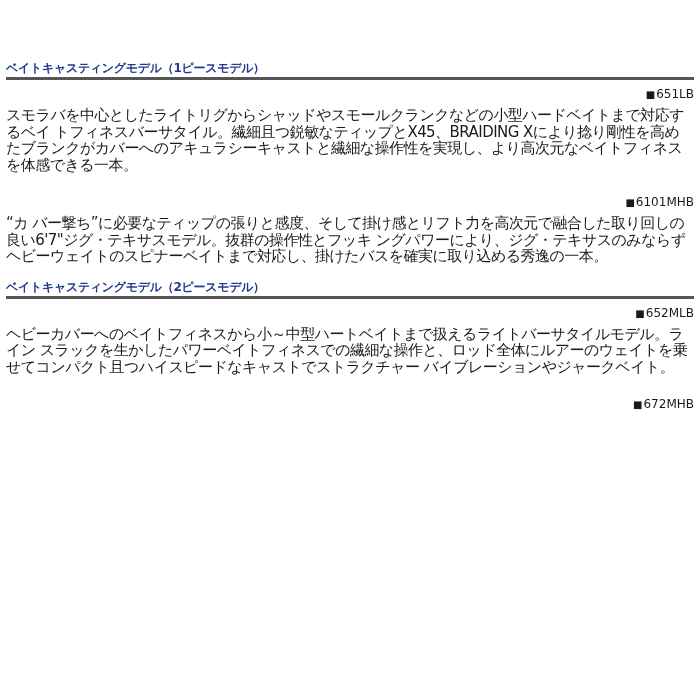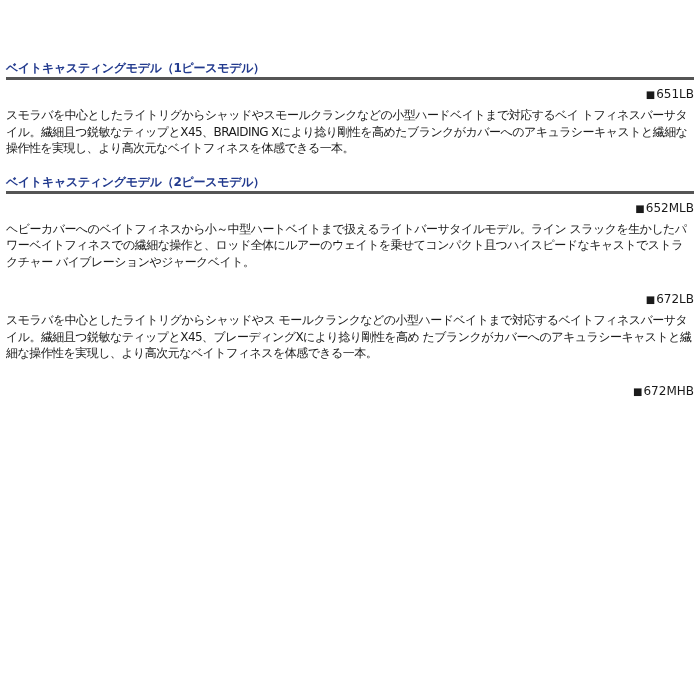--- a/index.html
+++ b/index.html
@@ -39,21 +39,21 @@
       font-size: 12px;
       line-height: 24px;
       white-space: nowrap;
       text-align: right;
     }
     .model-name .bullet {
       font-size: 10px;
       margin-right: 1px;
     }
     .model-desc {
-      font-size: 12px;
+      font-size: 15px;
       line-height: 16.5px;
       letter-spacing: -0.55px;
       word-break: break-all;
     }
     .model.last-in-section {
       margin-bottom: 14px;
     }
   </style>
 </head>
 <body>
@@ -63,35 +63,35 @@
   <div class="section">
     <div class="section-header">ベイトキャスティングモデル（1ピースモデル）</div>
 
     <div class="model">
       <div class="model-name"><span class="bullet">■</span><span>651LB</span></div>
       <div class="model-desc">スモラバを中心としたライトリグからシャッドやスモールクランクなどの小型ハードベイトまで対応するベイ トフィネスバーサタイル。繊細且つ鋭敏なティップとX45、BRAIDING Xにより捻り剛性を高めたブランクがカバーへのアキュラシーキャストと繊細な操作性を実現し、より高次元なベイトフィネスを体感できる一本。</div>
     </div>
 
 
 
+    <div class="model last-in-section">
+      <div class="model-name"><span class="bullet">■</span><span>6101MHB</span></div>
+      <div class="model-desc">“カ バー撃ち”に必要なティップの張りと感度、そして掛け感とリフト力を高次元で融合した取り回しの良い6'7"ジグ・テキサスモデル。抜群の操作性とフッキ ングパワーにより、ジグ・テキサスのみならずヘビーウェイトのスピナーベイトまで対応し、掛けたバスを確実に取り込める秀逸の一本。</div>
+    </div>
   </div>
 
   <div class="section">
     <div class="section-header">ベイトキャスティングモデル（2ピースモデル）</div>
 
     <div class="model">
       <div class="model-name"><span class="bullet">■</span><span>652MLB</span></div>
       <div class="model-desc">ヘビーカバーへのベイトフィネスから小～中型ハートベイトまで扱えるライトバーサタイルモデル。ライン スラックを生かしたパワーベイトフィネスでの繊細な操作と、ロッド全体にルアーのウェイトを乗せてコンパクト且つハイスピードなキャストでストラクチャー バイブレーションやジャークベイト。</div>
     </div>
 
 
-    <div class="model">
-      <div class="model-name"><span class="bullet">■</span><span>672LB</span></div>
-      <div class="model-desc">スモラバを中心としたライトリグからシャッドやス モールクランクなどの小型ハードベイトまで対応するベイトフィネスバーサタイル。繊細且つ鋭敏なティップとX45、ブレーディングXにより捻り剛性を高め たブランクがカバーへのアキュラシーキャストと繊細な操作性を実現し、より高次元なベイトフィネスを体感できる一本。</div>
-    </div>
 
     <div class="model">
       <div class="model-name"><span class="bullet">■</span><span>672MHB</span></div>
 
     </div>
   </div>
 
 </div>
 
 </body></html>

